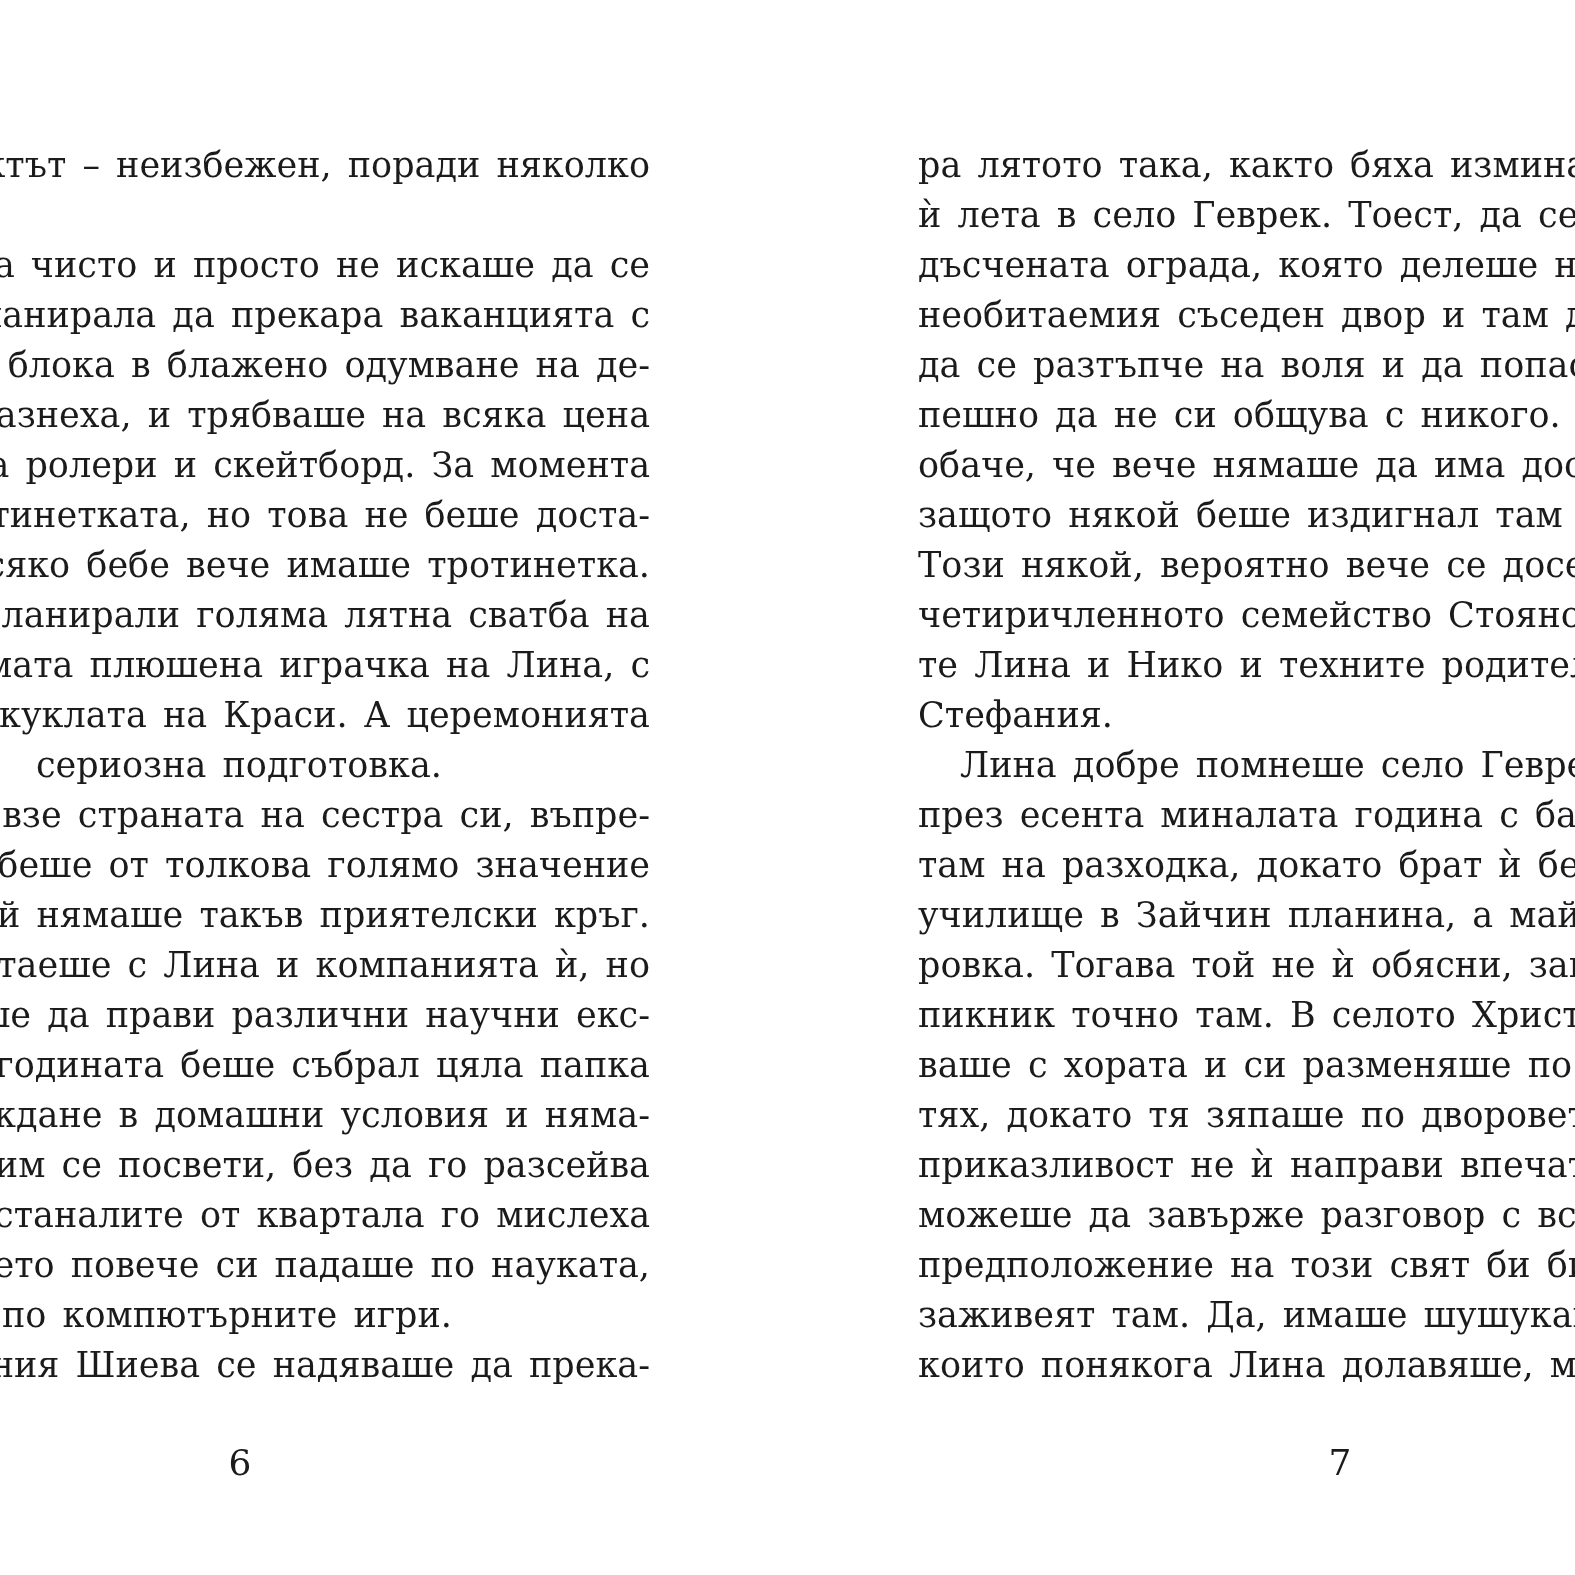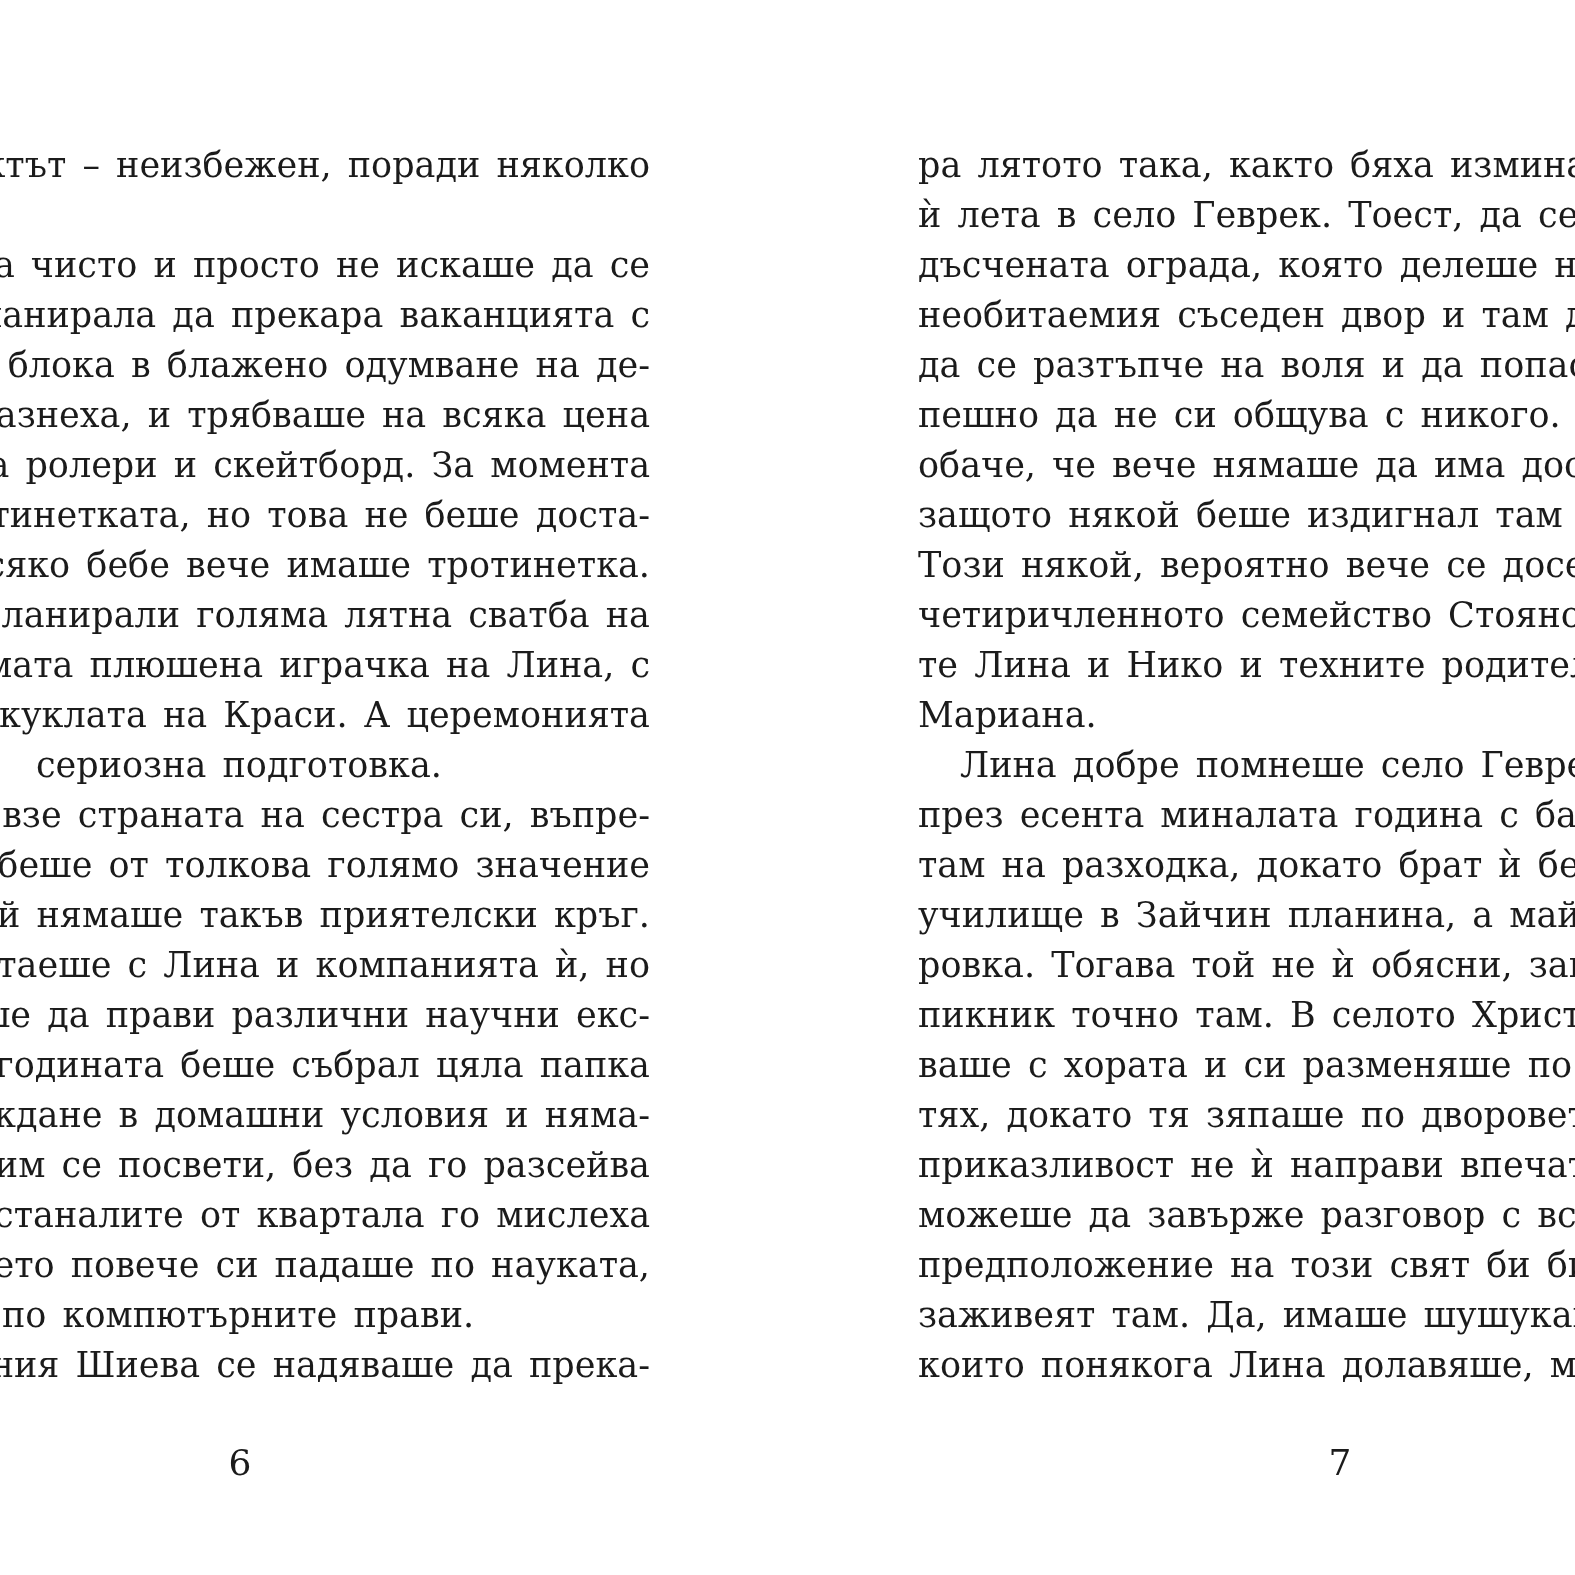--- a/index.html
+++ b/index.html
@@ -77,40 +77,40 @@
         <div class="line anchor-right" style="top: 790px;">Нико взе страната на сестра си, въпре-</div>
         <div class="line anchor-right" style="top: 840px;">го не беше от толкова голямо значение</div>
         <div class="line anchor-right" style="top: 890px;">вее. Той нямаше такъв приятелски кръг.</div>
         <div class="line anchor-right" style="top: 940px;">е мотаеше с Лина и компанията ѝ, но</div>
         <div class="line anchor-right" style="top: 990px;">почиташе да прави различни научни екс-</div>
         <div class="line anchor-right" style="top: 1040px;">. През годината беше събрал цяла папка</div>
         <div class="line anchor-right" style="top: 1090px;">провеждане в домашни условия и няма-</div>
         <div class="line anchor-right" style="top: 1140px;">ше да им се посвети, без да го разсейва</div>
         <div class="line anchor-right" style="top: 1190px;">Останалите от квартала го мислеха</div>
         <div class="line anchor-right" style="top: 1240px;">задето повече си падаше по науката,</div>
-        <div class="line anchor-left" style="top: 1290px;">по компютърните прави.</div>
+        <div class="line anchor-left" style="top: 1290px;">по компютърните игри.</div>
         <div class="line anchor-right" style="top: 1340px;">Стефания Шиева се надяваше да прека-</div>
       </div>
     <div class="page-number">6</div>
   </div>
 
   <div class="page page-right">
     <div id="right-lines">
         <div class="line" style="top: 140px;">ра лятото така, както бяха изминали и</div>
         <div class="line" style="top: 190px;">ѝ лета в село Геврек. Тоест, да се про</div>
         <div class="line" style="top: 240px;">дъсчената ограда, която делеше нейния</div>
         <div class="line" style="top: 290px;">необитаемия съседен двор и там да пус</div>
         <div class="line" style="top: 340px;">да се разтъпче на воля и да попасе. И в</div>
         <div class="line" style="top: 390px;">пешно да не си общува с никого. По вси</div>
         <div class="line" style="top: 440px;">обаче, че вече нямаше да има достъп до</div>
         <div class="line" style="top: 490px;">защото някой беше издигнал там скъп</div>
         <div class="line" style="top: 540px;">Този някой, вероятно вече се досещат</div>
         <div class="line" style="top: 590px;">четиричленното семейство Стоянови –</div>
         <div class="line" style="top: 640px;">те Лина и Нико и техните родители –</div>
-        <div class="line" style="top: 690px;">Мариана.</div>
+        <div class="line" style="top: 690px;">Стефания.</div>
         <div class="line" style="top: 740px; left: 42px;">Лина добре помнеше село Геврек. Н</div>
         <div class="line" style="top: 790px;">през есента миналата година с баща</div>
         <div class="line" style="top: 840px;">там на разходка, докато брат ѝ беше н</div>
         <div class="line" style="top: 890px;">училище в Зайчин планина, а майка им</div>
         <div class="line" style="top: 940px;">ровка. Тогава той не ѝ обясни, защо</div>
         <div class="line" style="top: 990px;">пикник точно там. В селото Христо с</div>
         <div class="line" style="top: 1040px;">ваше с хората и си разменяше по няко</div>
         <div class="line" style="top: 1090px;">тях, докато тя зяпаше по дворовете.</div>
         <div class="line" style="top: 1140px;">приказливост не ѝ направи впечатлени</div>
         <div class="line" style="top: 1190px;">можеше да завърже разговор с всеки. По</div>

